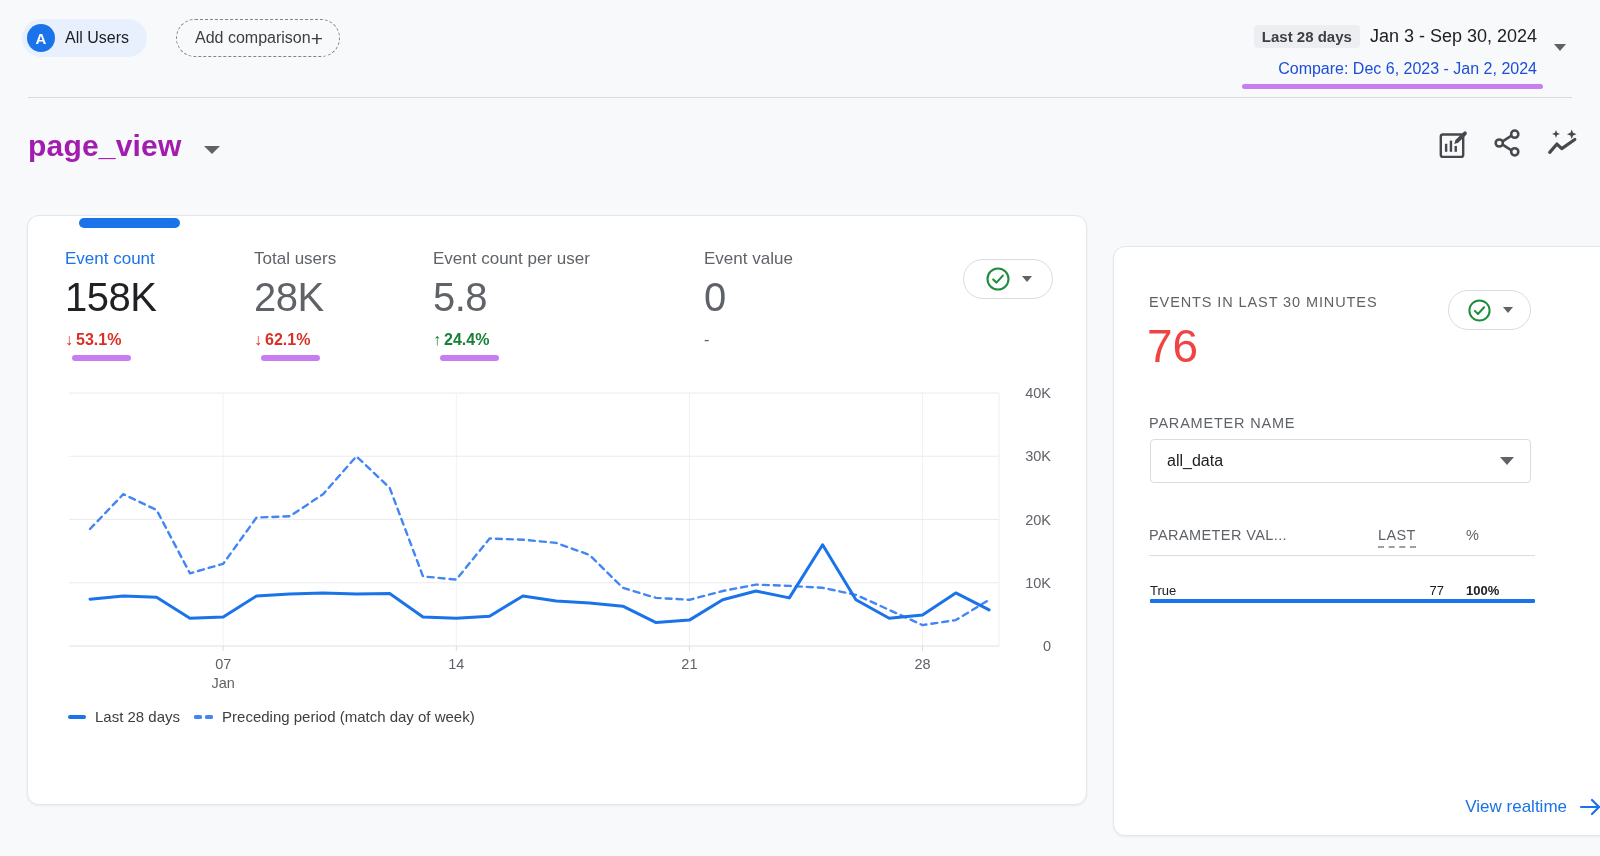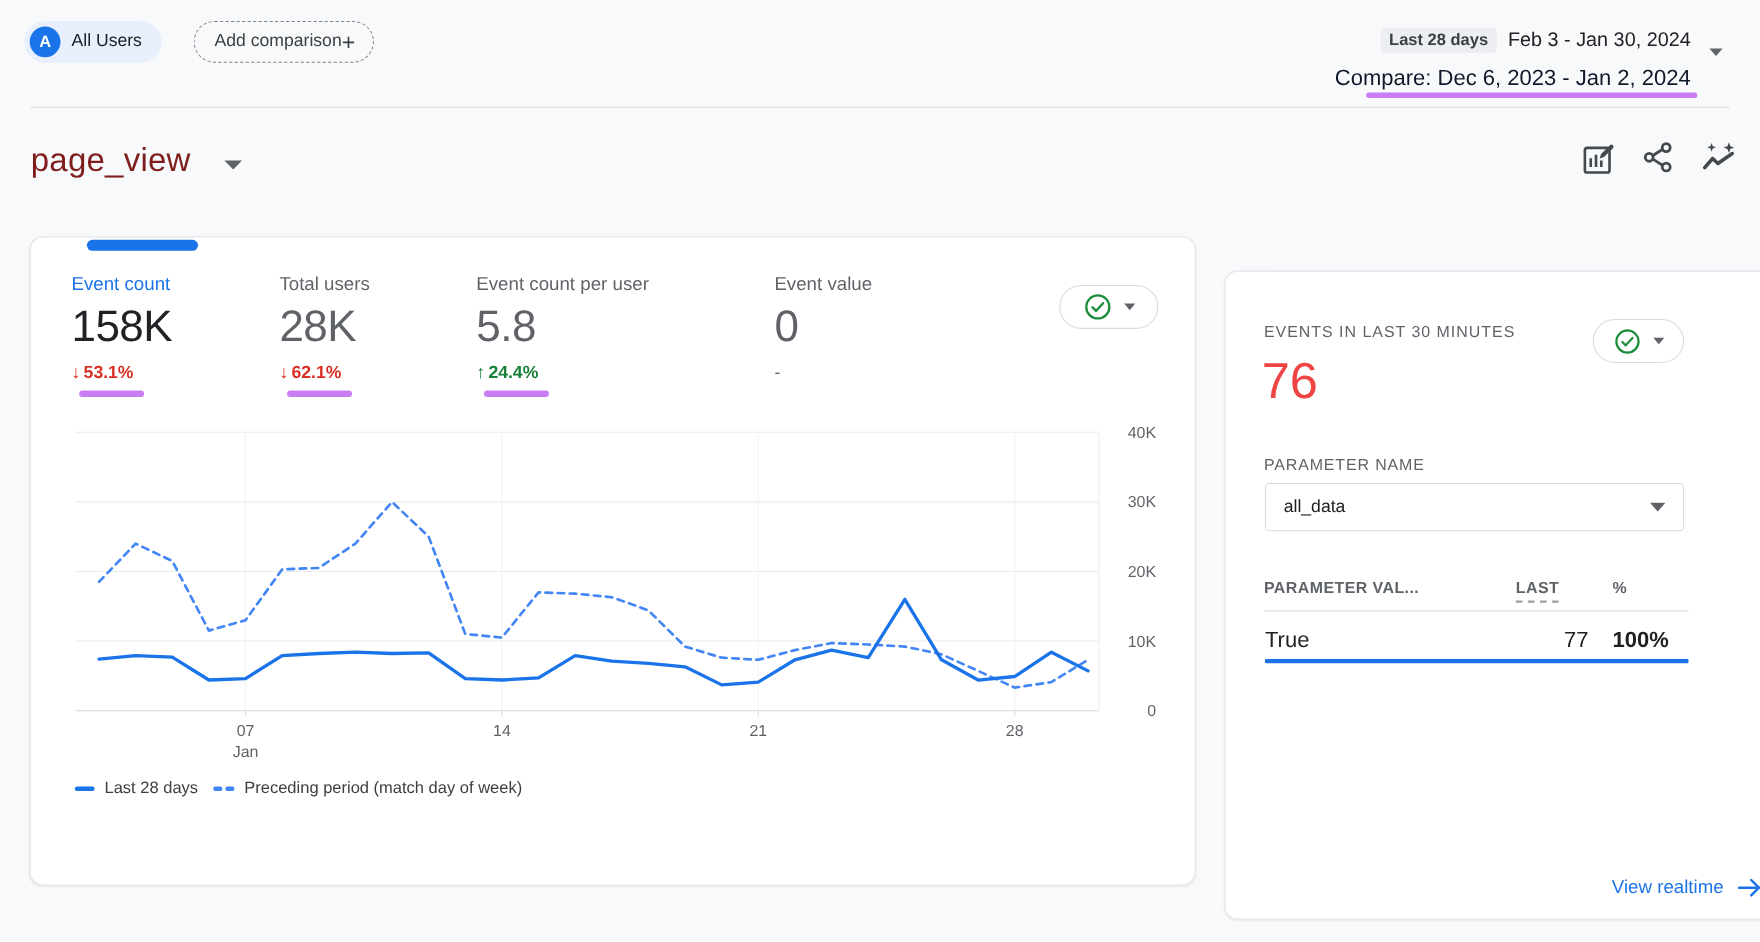--- a/index.html
+++ b/index.html
@@ -40,28 +40,28 @@
 
   .date-row1 {
     position:absolute; right:63px; top:25px;
     display:flex; align-items:center; gap:10px; cursor:pointer;
   }
   .preset-chip {
     background:#eceef1; border-radius:4px; padding:3px 8px;
     font-size:15px; font-weight:600; color:#3c4043;
   }
   .range-text { font-size:18px; font-weight:500; color:#202124; }
-  .compare-text { position:absolute; right:63px; top:60px; font-size:20px; color:#0f172a;margin-left:40px; }
+  .compare-text { position:absolute; right:63px; top:60px; font-size:16px; color:#1d4ed8;margin-left:40px; }
   .hl-underline { background:#c87df0; border-radius:3px; }
   .compare-underline { position:absolute; right:57px; top:84px; width:301px; height:5px; }
   .caret { width:0; height:0; border-left:6px solid transparent; border-right:6px solid transparent; border-top:7px solid #5f6368; }
   .date-caret { position:absolute; left:1554px; top:44px; cursor:pointer; }
 
   
-  .page-title { position:absolute; left:28px; top:129px; font-size:30px; font-weight:400; color:#7f1d1d; letter-spacing:0.2px; }
+  .page-title { position:absolute; left:28px; top:129px; font-size:30px; font-weight:700; color:#a21caf; letter-spacing:0.2px; }
   .title-caret { position:absolute; left:204px; top:146px; border-left-width:8px; border-right-width:8px; border-top-width:8px; cursor:pointer; }
   .hicon { position:absolute; top:127px; width:32px; height:32px; cursor:pointer; }
   .icon-customize { left:1436px; }
   .icon-share { left:1491px; }
   .icon-insights { left:1546px; }
 
   
   .card {
     position:absolute; top:215px; height:590px; background:#fff;
     border:1px solid #e3e6ea; border-radius:12px;
@@ -111,26 +111,26 @@
   .rt-value { position:absolute; left:33px; top:72px; font-size:46px; font-weight:400; color:#ef4444; }
   .rt-param-label { position:absolute; left:35px; top:168px; font-size:14.5px; font-weight:400; color:#5f6368; letter-spacing:0.8px; }
   .param-select {
     position:absolute; left:36px; top:192px; width:381px; height:44px;
     border:1px solid #dadce0; border-radius:4px; background:#fff;
     display:flex; align-items:center; padding:0 16px; cursor:pointer;
   }
   .param-select span { font-size:16px; color:#202124; }
   .select-caret { position:absolute; right:16px; border-left-width:7px; border-right-width:7px; border-top-width:8px; }
 
-  .th { position:absolute; top:280px; font-size:14.5px; color:#5f6368; letter-spacing:0.4px;font-weight:bold; }
+  .th { position:absolute; top:280px; font-size:14.5px; color:#5f6368; letter-spacing:0.4px; }
   .th1 { left:35px; }
   .th2 { left:264px; border-bottom:2px dashed #9aa0a6; padding-bottom:3px; cursor:pointer; }
   .th3 { left:352px; }
   .head-divider { position:absolute; left:35px; top:308px; width:386px; height:1px; background:#dadce0; }
-  .td { position:absolute; top:324px; font-size:20px; color:#202124; }
+  .td { position:absolute; top:336px; font-size:13px; color:#202124; }
   .td1 { left:36px; font-weight:500; }
   .td2 { left:264px; width:66px; text-align:right; font-weight:500; }
   .td3 { left:352px; font-weight:700; }
   .row-bar { position:absolute; left:36px; top:352px; width:385px; height:4px; background:#1a73e8; border-radius:1px; }
 
   .view-realtime {
     position:absolute; right:26px; top:550px;
     display:flex; align-items:center; gap:12px;
     font-size:17px; font-weight:500; color:#1a73e8; cursor:pointer;
   }
@@ -143,21 +143,21 @@
     <span class="avatar">A</span>
     <span class="chip-label">All Users</span>
   </div>
   <button class="add-comparison">
     <span>Add comparison</span>
     <span class="plus">+</span>
   </button>
 
   <div class="date-row1">
     <span class="preset-chip">Last 28 days</span>
-    <span class="range-text">Feb 3 - Jan 30, 2024</span>
+    <span class="range-text">Jan 3 - Sep 30, 2024</span>
   </div>
   <div class="compare-text">Compare: Dec 6, 2023 - Jan 2, 2024</div>
   <div class="compare-underline hl-underline"></div>
   <div class="caret date-caret"></div>
   <div class="topbar-divider"></div>
 </div>
 
 <h1 class="page-title">page_view</h1>
 <div class="caret title-caret"></div>
 

